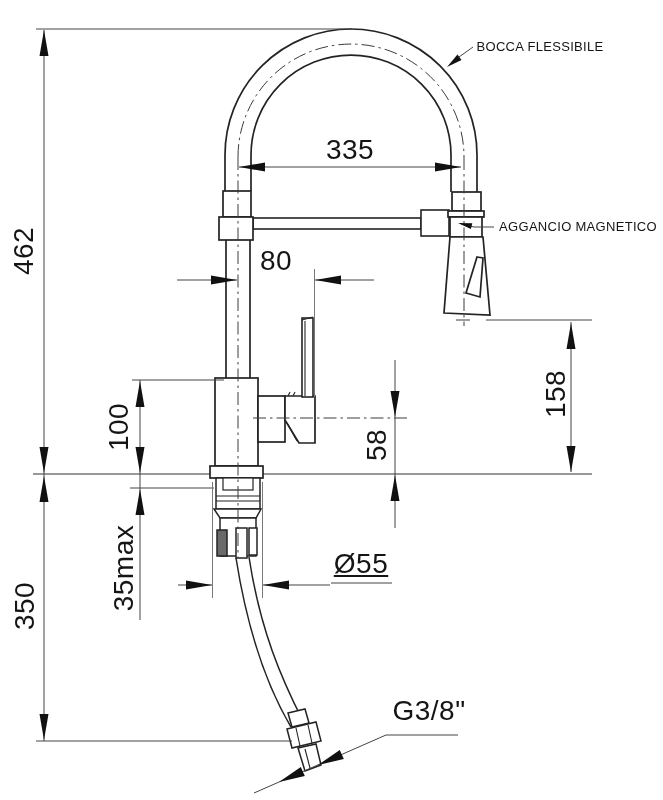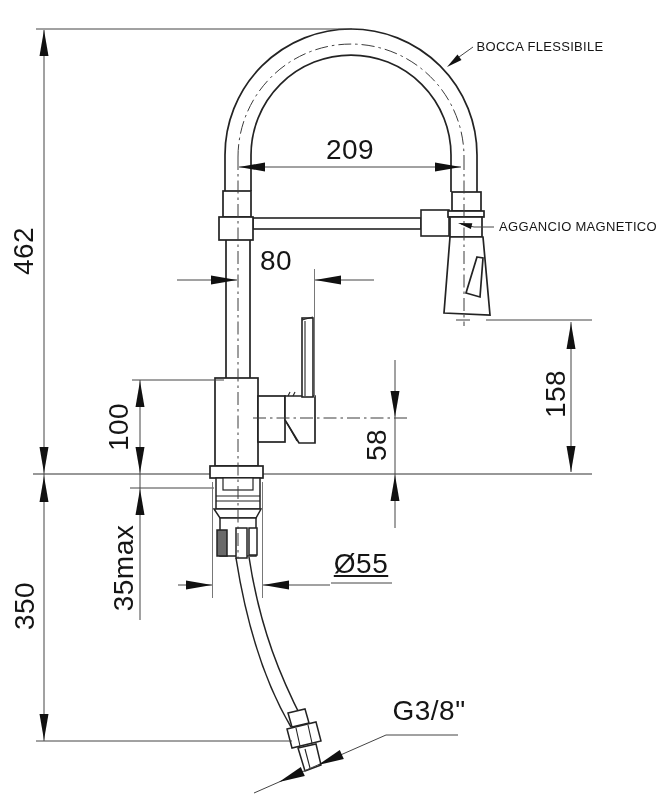--- a/index.html
+++ b/index.html
@@ -190,19 +190,19 @@
     <polygon points="458,223 470.9,229.1 472.3,223.3" stroke="none"></polygon>
   </g>
 </svg>
 
   <div class="lbl num rot" style="left:24px;top:251px;">462</div>
   <div class="lbl num rot" style="left:25px;top:606px;">350</div>
   <div class="lbl num rot" style="left:119px;top:427px;">100</div>
   <div class="lbl num rot" style="left:124px;top:568px;">35max</div>
   <div class="lbl num rot" style="left:377px;top:445px;">58</div>
   <div class="lbl num rot" style="left:556px;top:394px;">158</div>
-  <div class="lbl num hor" style="left:350px;top:150px;">209</div>
+  <div class="lbl num hor" style="left:350px;top:150px;">335</div>
   <div class="lbl num hor" style="left:276px;top:261px;text-align:center;">80</div>
   <div class="lbl num hor" style="left:361px;top:564px;text-decoration:underline;">Ø55</div>
   <div class="lbl num hor" style="left:429px;top:711px;">G3/8"</div>
   <div class="lbl small hor" style="left:540px;top:46px;">BOCCA FLESSIBILE</div>
   <div class="lbl small hor" style="left:578px;top:226px;">AGGANCIO MAGNETICO</div>
 </div>
 
 </body></html>

